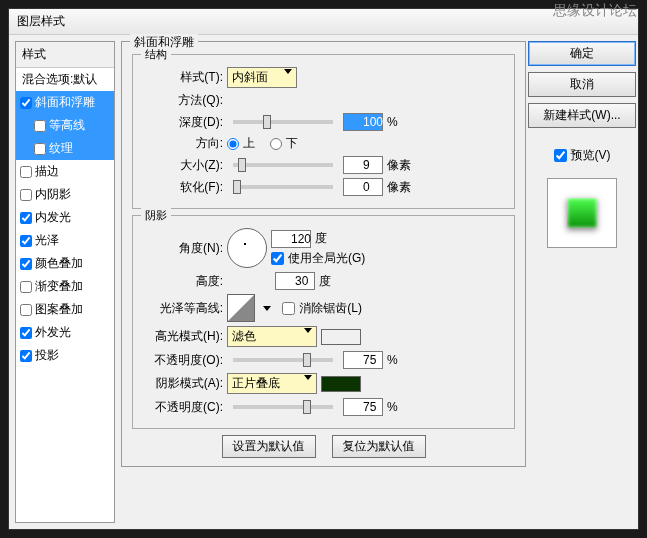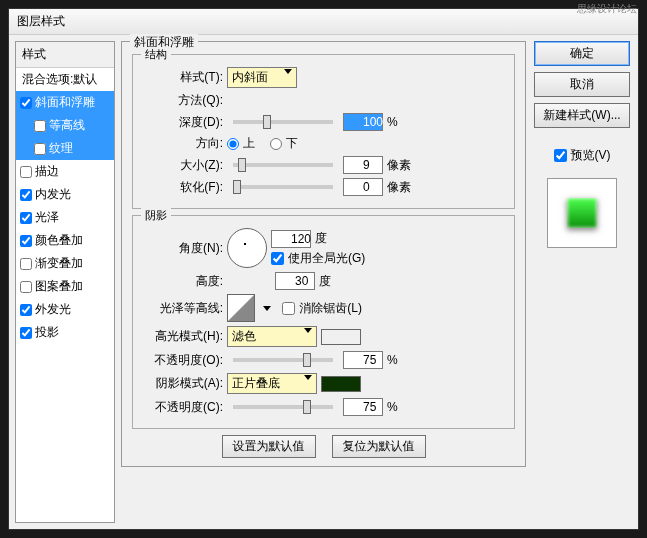--- a/index.html
+++ b/index.html
@@ -1,17 +1,17 @@
 <!DOCTYPE html>
 <html><head>
 <meta charset="utf-8">
 <style>
 * { box-sizing: border-box; margin: 0; padding: 0; font-family: "Microsoft YaHei", SimSun, sans-serif; font-size: 12px; }
 body { background: #1a1a1a; width: 647px; height: 538px; overflow: hidden; position: relative; }
-.watermark { position: absolute; top: 2px; right: 10px; color: #888; font-size: 10px; z-index: 100; }
+.watermark { position: absolute; top: 2px; right: 10px; color: #888; font-size: 14px; z-index: 100; }
 .dialog { position: absolute; top: 8px; left: 8px; right: 8px; bottom: 8px; background: #f0f0f0; border: 1px solid #333; }
 .title-bar { background: linear-gradient(#fafafa, #e8e8e8); padding: 4px 8px; border-bottom: 1px solid #ccc; }
 .dialog-body { display: flex; padding: 6px; gap: 6px; height: calc(100% - 26px); }
 .styles-panel { width: 100px; border: 1px solid #999; background: #fff; }
 .styles-header { padding: 4px 6px; border-bottom: 1px solid #ccc; background: #f0f0f0; }
 .styles-list { }
 .style-item { padding: 3px 4px; display: flex; align-items: center; gap: 3px; cursor: pointer; }
 .style-item.selected { background: #3399ff; color: #fff; }
 .style-item.blend { padding-left: 6px; }
 .style-item input[type="checkbox"] { width: 12px; height: 12px; }
@@ -28,21 +28,21 @@
 .slider { width: 100px; height: 4px; background: #ccc; position: relative; margin: 0 6px; }
 .slider-thumb { position: absolute; width: 8px; height: 14px; background: #ddd; border: 1px solid #666; top: -5px; }
 .num-input { width: 40px; border: 1px solid #7a7a7a; padding: 1px 19px; background: #fff; }
 .num-input.sel { background: #3399ff; color: #fff; }
 .radio { width: 12px; height: 12px; }
 .color-swatch { width: 40px; height: 16px; border: 1px solid #666; }
 .gloss-contour { width: 28px; height: 28px; border: 1px solid #666; background: linear-gradient(135deg, #fff 48%, #888 52%); display: inline-block; }
 .angle-circle { width: 40px; height: 40px; border: 1px solid #666; border-radius: 50%; background: #fff; position: relative; }
 .angle-dot { position: absolute; width: 2px; height: 2px; background: #000; top: 14px; left: 16px; }
 .right-panel { width: 100px; display: flex; flex-direction: column; gap: 6px; align-items: center; }
-.btn { width: 96px; padding: 3px 8px; border: 1px solid #707070; background: linear-gradient(#f8f8f8, #e0e0e0); text-align: center; cursor: pointer; }
+.btn { width: 108px; padding: 3px 8px; border: 1px solid #707070; background: linear-gradient(#f8f8f8, #e0e0e0); text-align: center; cursor: pointer; }
 .btn.primary { border: 1px solid #2a6fc9; box-shadow: inset 0 0 0 1px #7fb8ff; }
 .preview-box { width: 70px; height: 70px; border: 1px solid #999; background: #fff; display: flex; align-items: center; justify-content: center; margin-top: 4px; }
 .preview-swatch { width: 30px; height: 30px; background: linear-gradient(#4eff4e, #0a900a); box-shadow: 0 2px 6px rgba(0,0,0,0.5), inset 0 0 4px #fff; }
 .bottom-buttons { display: flex; justify-content: center; gap: 16px; margin-top: 6px; }
 .btn-sm { padding: 2px 10px; border: 1px solid #707070; background: linear-gradient(#f8f8f8, #e0e0e0); cursor: pointer; }
 </style>
 </head>
 <body>
 
 <div class="watermark">思缘设计论坛</div>
@@ -67,20 +67,24 @@
             </div>
             <div class="style-item selected indent">
               <input type="checkbox" style="">
               <span>纹理</span>
             </div>
             <div class="style-item">
               <input type="checkbox" style="">
               <span>描边</span>
             </div>
             <div class="style-item">
+              <input type="checkbox" style="">
+              <span>内阴影</span>
+            </div>
+            <div class="style-item">
               <input type="checkbox" checked="" style="">
               <span>内发光</span>
             </div>
             <div class="style-item">
               <input type="checkbox" checked="" style="">
               <span>光泽</span>
             </div>
             <div class="style-item">
               <input type="checkbox" checked="" style="">
               <span>颜色叠加</span>

